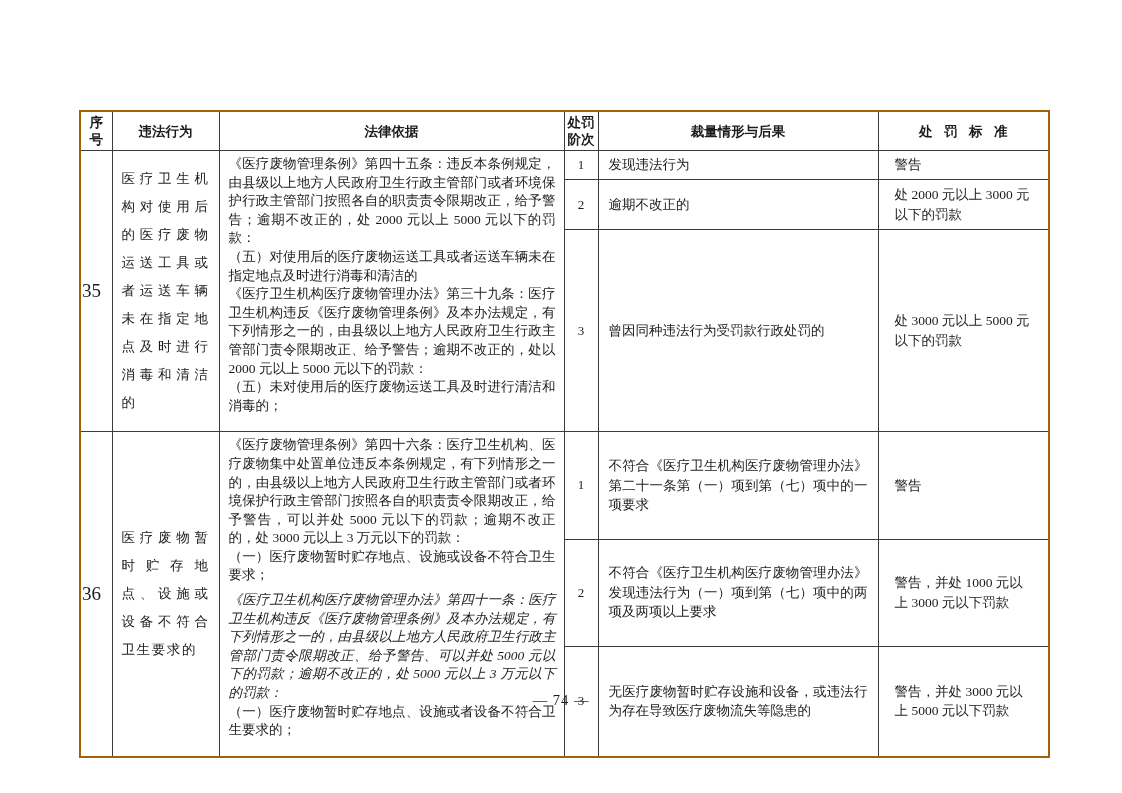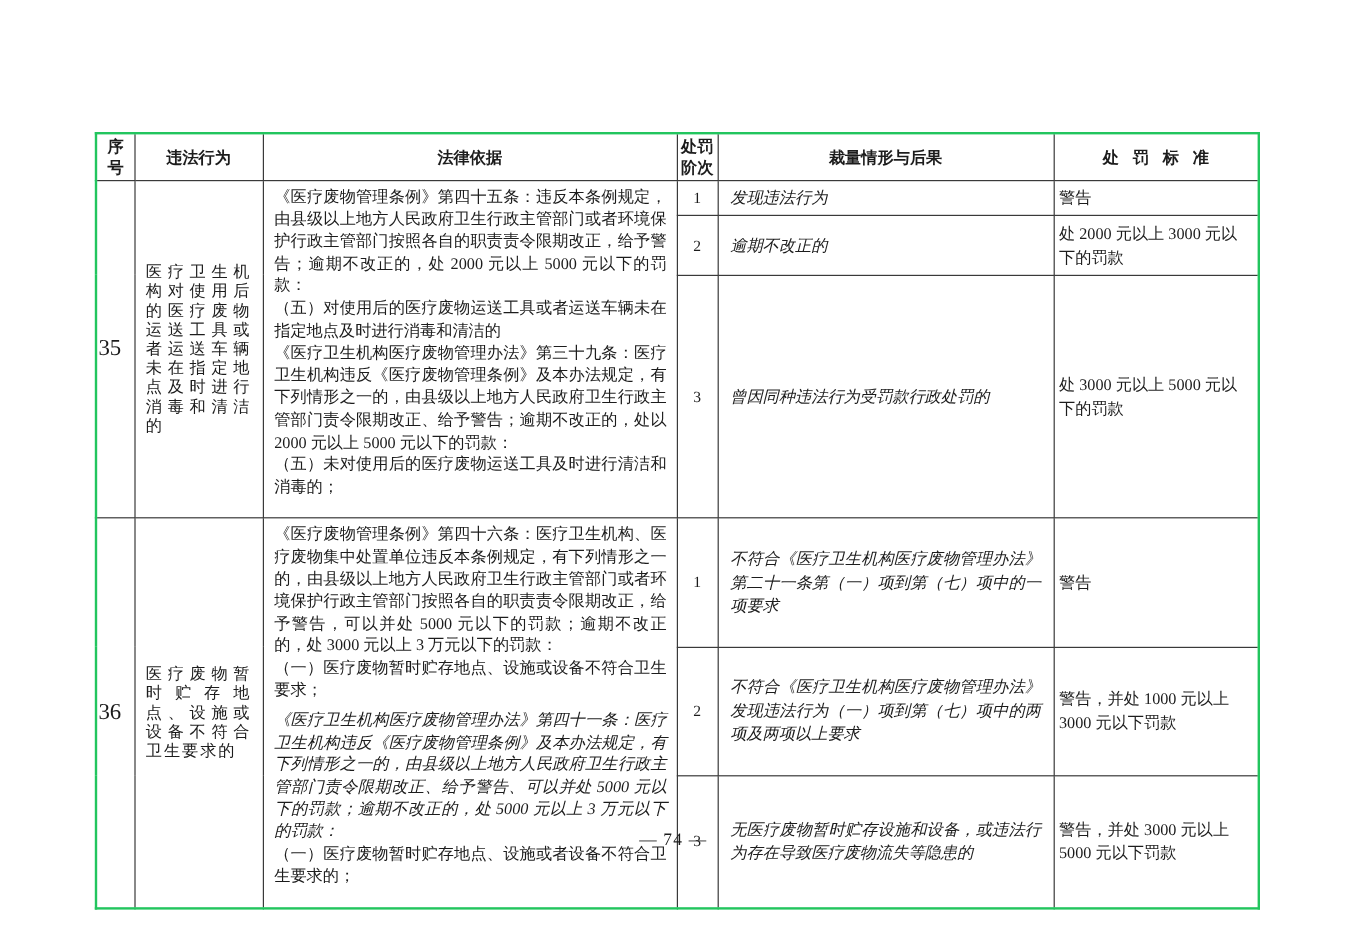--- a/index.html
+++ b/index.html
@@ -15,21 +15,21 @@
     width: 1122px; height: 793px;
     background: #ffffff;
     overflow: hidden;
   }
   table.penalty {
     position: absolute;
     left: 79px; top: 110px;
     width: 969px;
     border-collapse: collapse;
     table-layout: fixed;
-    border: 2px solid #22c55e;
+    border: 2px solid #a16207;
   }
   .penalty th, .penalty td {
     border: 1px solid #3a3a3a;
     overflow: hidden;
   }
   .penalty th {
     font-family: "Liberation Sans", "DejaVu Sans", sans-serif;
     font-weight: 600;
     font-size: 13.5px;
     line-height: 17px;
@@ -45,21 +45,21 @@
   tr.r36-l1     { height: 95px; }
   tr.r36-l2     { height: 95px; }
   tr.r36-l3     { height: 98px; }
   td.no {
     text-align: left; vertical-align: middle;
     font-size: 19px;
   }
   td.behavior {
     vertical-align: middle;
     font-size: 13.5px;
-    line-height: 16px;
+    line-height: 28px;
     padding: 4px 9px;
     text-align: justify;
     letter-spacing: 1.6px;
   }
   td.legal {
     vertical-align: top;
     font-size: 13.5px;
     line-height: 18.6px;
     padding: 4px 8px 16px 9px;
     text-align: justify;
@@ -69,27 +69,26 @@
   td.level {
     text-align: center; vertical-align: middle;
     font-size: 13px;
   }
   td.circ {
     vertical-align: middle;
     font-size: 13.5px;
     line-height: 19.5px;
     padding: 3px 10px;
     text-align: justify;
-    font-style: italic;
   }
   td.std {
     vertical-align: middle;
     font-size: 13.5px;
     line-height: 19.5px;
-    padding: 3px 4px;
+    padding: 3px 16px;
   }
   .footer {
     position: absolute;
     left: 0; top: 692px;
     width: 100%;
     text-align: center;
     font-size: 14.5px;
     letter-spacing: 1px;
   }
 </style>

